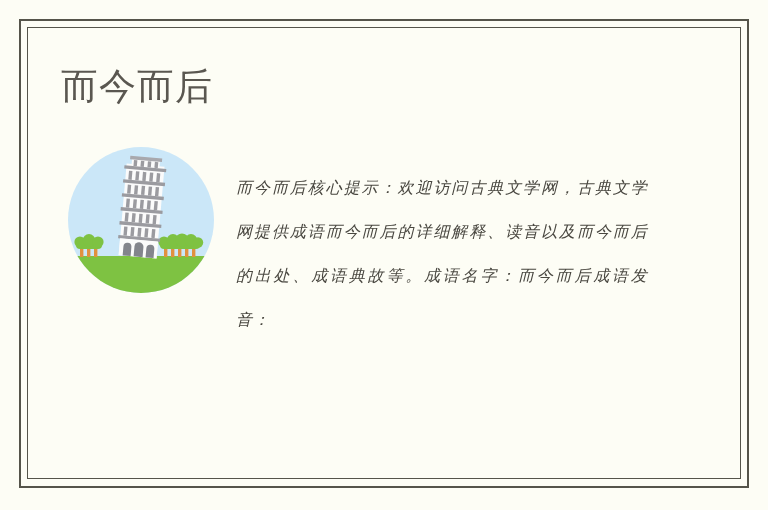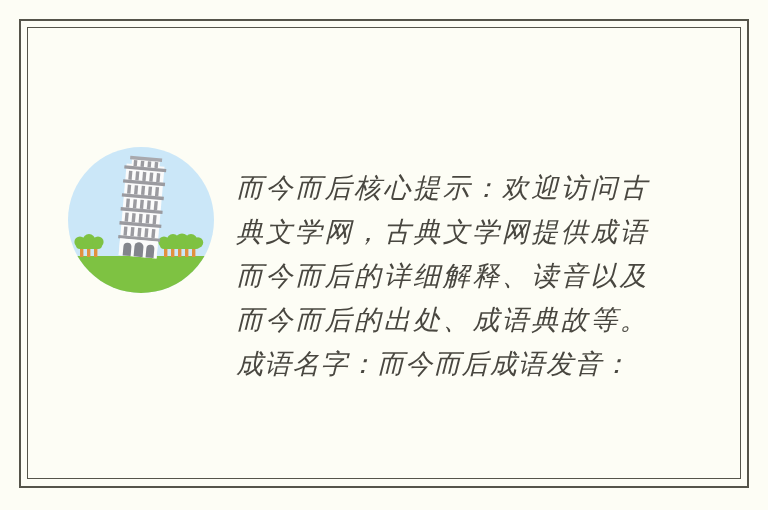--- a/index.html
+++ b/index.html
@@ -62,37 +62,38 @@
   .illustration svg {
     display: block;
   }
   
   .body-copy {
     position: absolute;
     left: 236px;
     top: 166px;
     width: 412px;
     font-family: "DejaVu Sans", "Liberation Sans", sans-serif;
-    font-size: 27px;
+    font-size: 16px;
     line-height: 44px;
     letter-spacing: 1.2px;
     color: #494740;
     font-style: italic;
     text-align: justify;
     word-break: break-all;
   }
 </style>
 </head>
 <body>
 
 <div class="page">
 
   <div class="frame-outer"></div>
   <div class="frame-inner"></div>
 
+  <div class="title">而今而后</div>
 
   <div class="illustration">
     <svg width="146" height="146" viewBox="0 0 146 146">
       <defs>
         <clipPath id="circleClip">
           <circle cx="73" cy="73" r="73"></circle>
         </clipPath>
       </defs>
       <g clip-path="url(#circleClip)">
 

